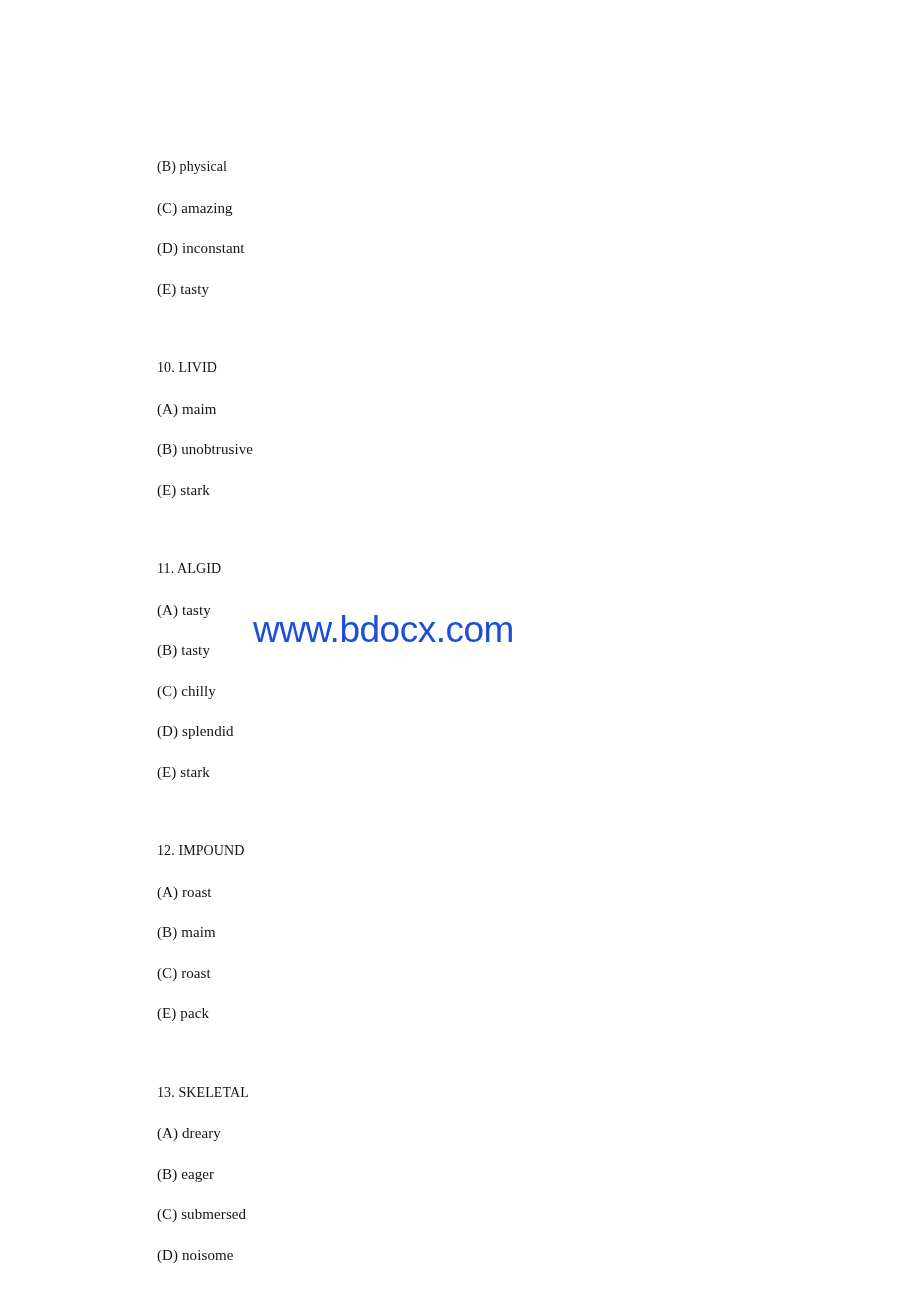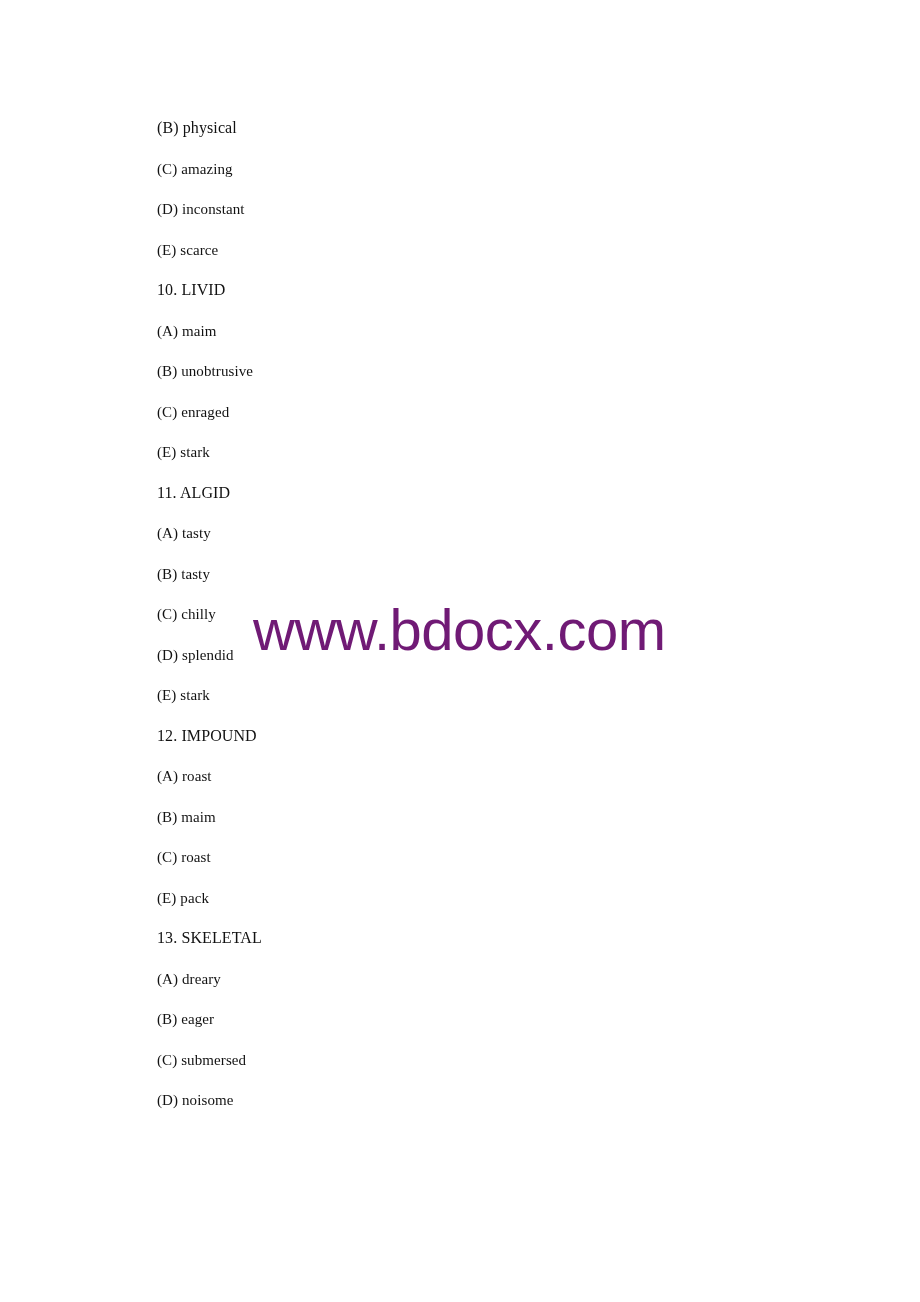--- a/index.html
+++ b/index.html
@@ -14,63 +14,63 @@
     background: #ffffff;
     overflow: hidden;
     font-family: "Liberation Serif", "DejaVu Serif", serif;
   }
   .watermark {
     position: absolute;
     left: 253px;
     top: 603px;
     width: 420px;
     font-family: "Liberation Sans", "DejaVu Sans", sans-serif;
-    font-size: 58px;
+    font-size: 37px;
     line-height: 54px;
     letter-spacing: -0.5px;
-    color: #701a75;
+    color: #1d4ed8;
     white-space: nowrap;
     user-select: none;
     pointer-events: none;
     z-index: 0;
   }
   .content {
     position: absolute;
     left: 157px;
     top: 108px;
     width: 700px;
     z-index: 2;
   }
   .line {
     font-size: 15px;
     line-height: 40.5px;
     color: #121212;
     white-space: nowrap;
     letter-spacing: 0.1px;
   }
   .line.heading {
-    font-size: 16px;
+    font-size: 14px;
+    margin-top: 39px;
   }
 </style>
 </head>
 <body>
 
 <div class="page">
 
   <div class="watermark">www.bdocx.com</div>
 
   <div class="content">
     <div class="line heading">(B) physical</div>
     <div class="line">(C) amazing</div>
     <div class="line">(D) inconstant</div>
-    <div class="line">(E) scarce</div>
+    <div class="line">(E) tasty</div>
     <div class="line heading">10. LIVID</div>
     <div class="line">(A) maim</div>
     <div class="line">(B) unobtrusive</div>
-    <div class="line">(C) enraged</div>
     <div class="line">(E) stark</div>
     <div class="line heading">11. ALGID</div>
     <div class="line">(A) tasty</div>
     <div class="line">(B) tasty</div>
     <div class="line">(C) chilly</div>
     <div class="line">(D) splendid</div>
     <div class="line">(E) stark</div>
     <div class="line heading">12. IMPOUND</div>
     <div class="line">(A) roast</div>
     <div class="line">(B) maim</div>

